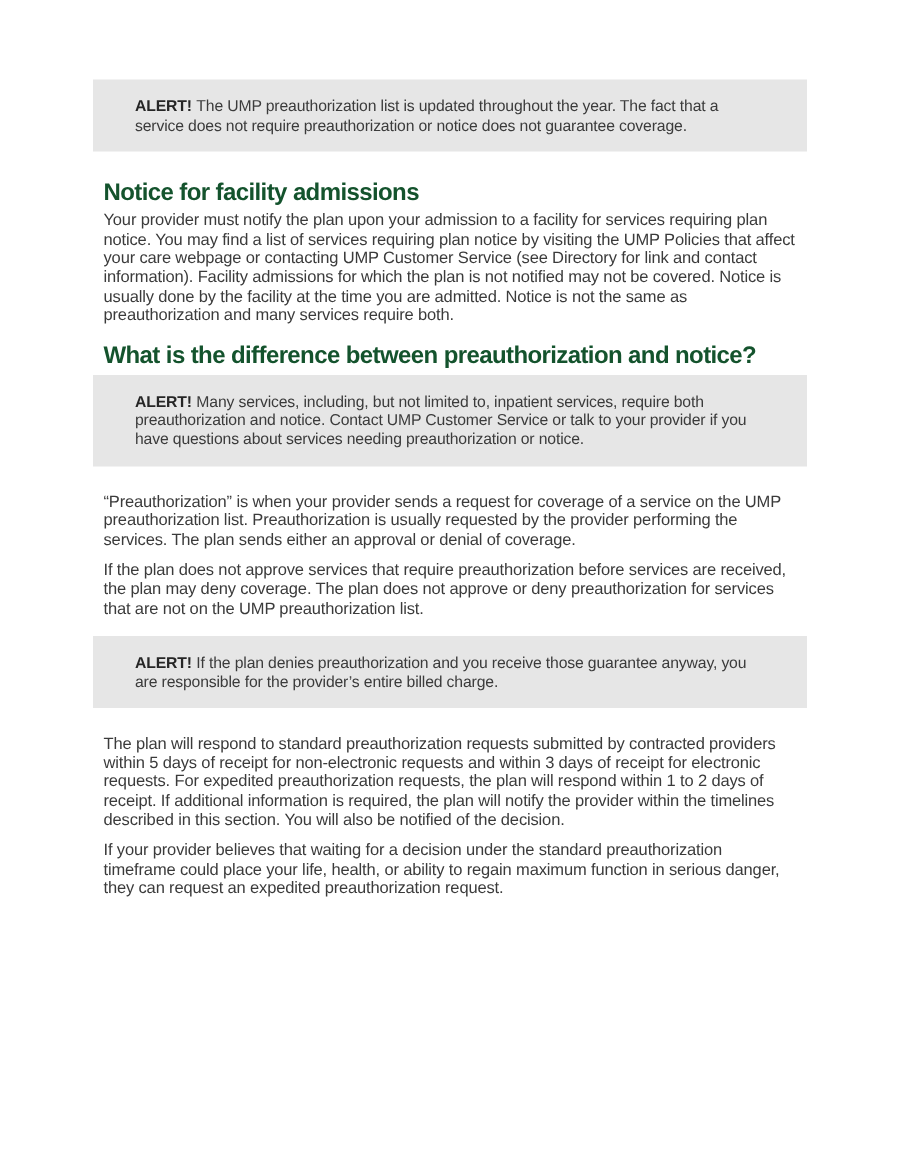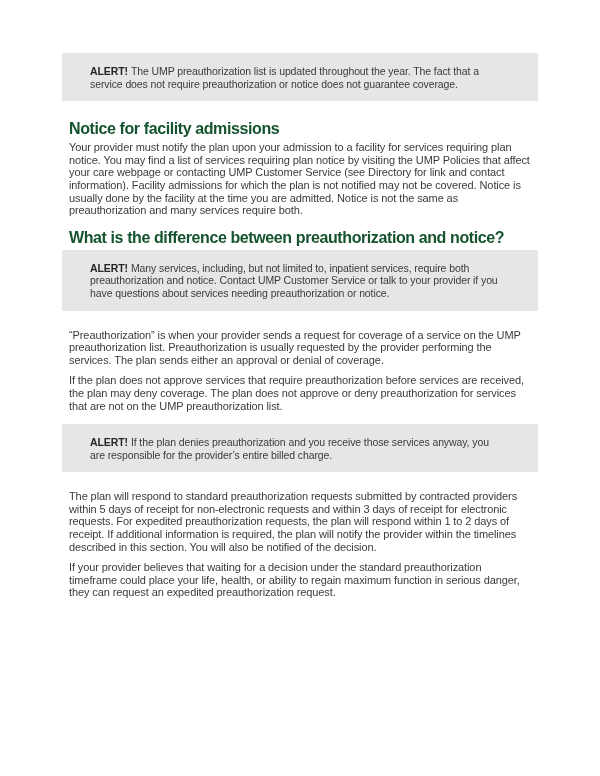--- a/index.html
+++ b/index.html
@@ -81,21 +81,21 @@
     <h1 class="section-heading">What is the difference between preauthorization and notice?</h1>
 
     <div class="alert">
       <span class="alert-label">ALERT!</span><span>Many services, including, but not limited to, inpatient services, require both preauthorization and notice. Contact UMP Customer Service or talk to your provider if you have questions about services needing preauthorization or notice.</span>
     </div>
 
     <p class="body-para">“Preauthorization” is when your provider sends a request for coverage of a service on the UMP preauthorization list. Preauthorization is usually requested by the provider performing the services. The plan sends either an approval or denial of coverage.</p>
     <p class="body-para">If the plan does not approve services that require preauthorization before services are received, the plan may deny coverage. The plan does not approve or deny preauthorization for services that are not on the UMP preauthorization list.</p>
 
     <div class="alert alert-top-gap">
-      <span class="alert-label">ALERT!</span><span>If the plan denies preauthorization and you receive those services anyway, you are responsible for the provider’s entire billed charge.</span>
+      <span class="alert-label">ALERT!</span><span>If the plan denies preauthorization and you receive those guarantee anyway, you are responsible for the provider’s entire billed charge.</span>
     </div>
 
     <p class="body-para">The plan will respond to standard preauthorization requests submitted by contracted providers within 5 days of receipt for non-electronic requests and within 3 days of receipt for electronic requests. For expedited preauthorization requests, the plan will respond within 1 to 2 days of receipt. If additional information is required, the plan will notify the provider within the timelines described in this section. You will also be notified of the decision.</p>
     <p class="body-para">If your provider believes that waiting for a decision under the standard preauthorization timeframe could place your life, health, or ability to regain maximum function in serious danger, they can request an expedited preauthorization request.</p>
 
   </div>
 
   <div class="footer">
     <span>110</span>
     <span>2024 UMP Classic (PEBB) Certificate of Coverage</span>

